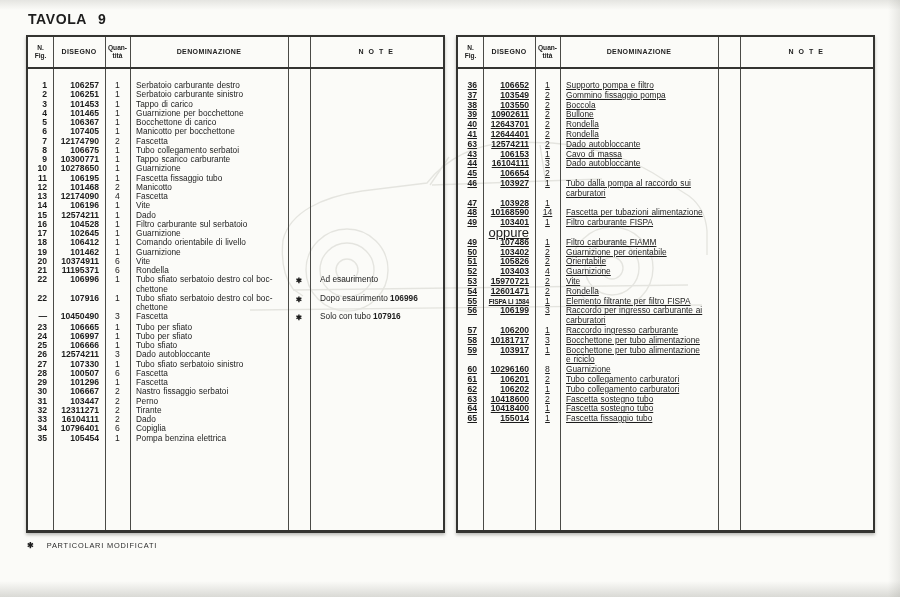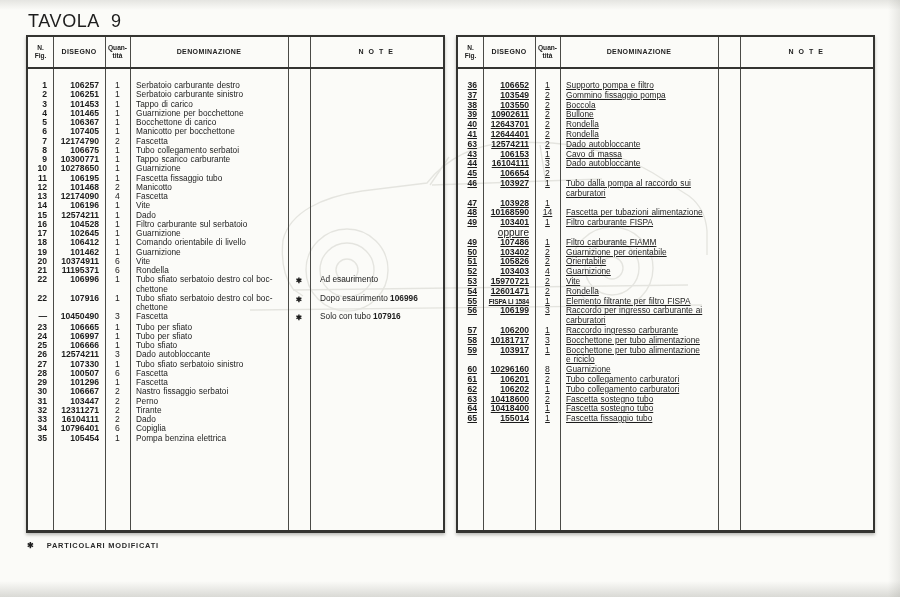--- a/index.html
+++ b/index.html
@@ -5,21 +5,21 @@
   html,body{margin:0;padding:0;}
   body{width:900px;height:597px;background:#e8e8e4;font-family:"Liberation Sans",sans-serif;}
   .page{position:relative;width:900px;height:597px;background:#fbfbf8;overflow:hidden;color:#1d1d1d;}
   .page::before{content:"";position:absolute;left:0;top:0;width:100%;height:10px;
     background:linear-gradient(180deg,rgba(150,150,143,.22),rgba(150,150,143,0));pointer-events:none;z-index:5;}
   .page::after{content:"";position:absolute;left:0;bottom:0;width:100%;height:16px;
     background:linear-gradient(0deg,rgba(140,140,133,.30),rgba(140,140,133,0));pointer-events:none;z-index:5;}
   .edge-right{position:absolute;right:0;top:0;width:12px;height:100%;
     background:linear-gradient(270deg,rgba(150,150,143,.20),rgba(150,150,143,0));z-index:5;}
 
-  .page-title{position:absolute;left:28px;top:11px;font-size:18px;font-weight:400;letter-spacing:.6px;}
+  .page-title{position:absolute;left:28px;top:11px;font-size:14px;font-weight:700;letter-spacing:.6px;}
   .page-title .num{margin-left:11px;}
 
   .watermark{position:absolute;left:0;top:128px;z-index:0;opacity:.55;}
 
   .ptable{position:absolute;top:35px;width:419px;height:498px;box-sizing:border-box;
     border:2px solid #343431;border-bottom-width:3px;background:transparent;z-index:1;
     box-shadow:0 2px 3px rgba(110,110,104,.45);}
   .ptable.t-left{left:26px;}
   .ptable.t-right{left:456px;}
   .vl{position:absolute;top:0;bottom:0;width:1px;background:#4a4a46;}
@@ -35,30 +35,30 @@
 
   .tbody{position:relative;height:calc(100% - 32px);padding-top:12px;overflow:hidden;}
   .t-left .tbody{line-height:9.25px;}
   .t-right .tbody{line-height:9.8px;text-decoration:underline;}
 
   .row{display:flex;align-items:flex-start;}
   .c{box-sizing:border-box;}
   .c.fig{width:25px;text-align:right;padding-right:6px;font-weight:700;font-size:8.6px;}
   .c.dis{width:52px;text-align:right;padding-right:6px;font-weight:700;font-size:8.6px;}
   .c.dis.alpha{font-size:6.6px;letter-spacing:-.2px;}
-  .c.dis .sub{font-weight:400;font-size:10px;}
+  .c.dis .sub{font-weight:400;font-size:13px;}
   .c.qty{width:25px;text-align:center;font-size:8.6px;}
   .c.den{width:158px;padding-left:6px;font-size:8.3px;white-space:pre;word-spacing:.5px;}
   .c.star{width:22px;text-align:center;font-size:7.5px;font-weight:700;padding-top:1px;}
   .c.note{flex:1;padding-left:10px;font-size:8.3px;white-space:nowrap;}
   .c.note b{font-weight:700;}
 
   .page-footer{position:absolute;left:27px;top:541px;display:flex;align-items:center;font-size:7.4px;}
   .page-footer .marker{font-size:8px;font-weight:700;margin-right:13px;}
-  .page-footer .label{font-weight:700;letter-spacing:.8px;color:#2a2a2a;}
+  .page-footer .label{font-weight:400;letter-spacing:.8px;color:#2a2a2a;}
 </style>
 </head>
 <body>
 
 <div class="page">
 
   <div class="page-title">
     <span>TAVOLA</span><span class="num">9</span>
   </div>
 

